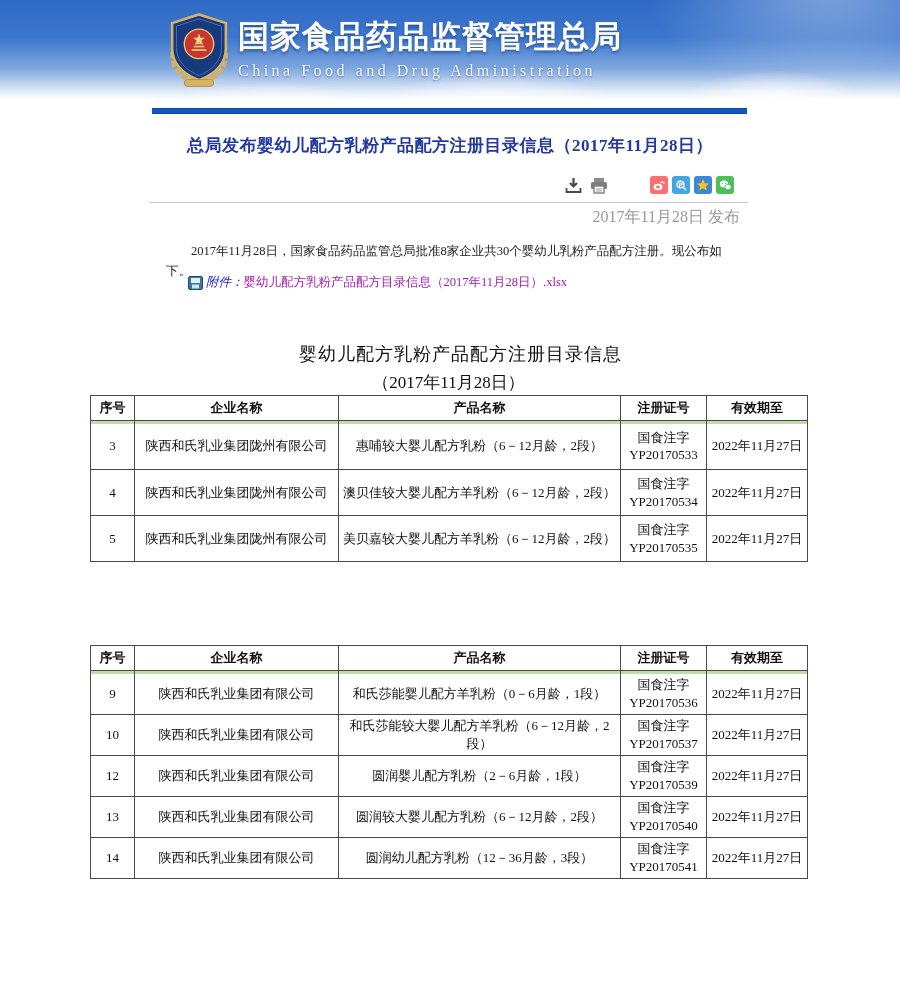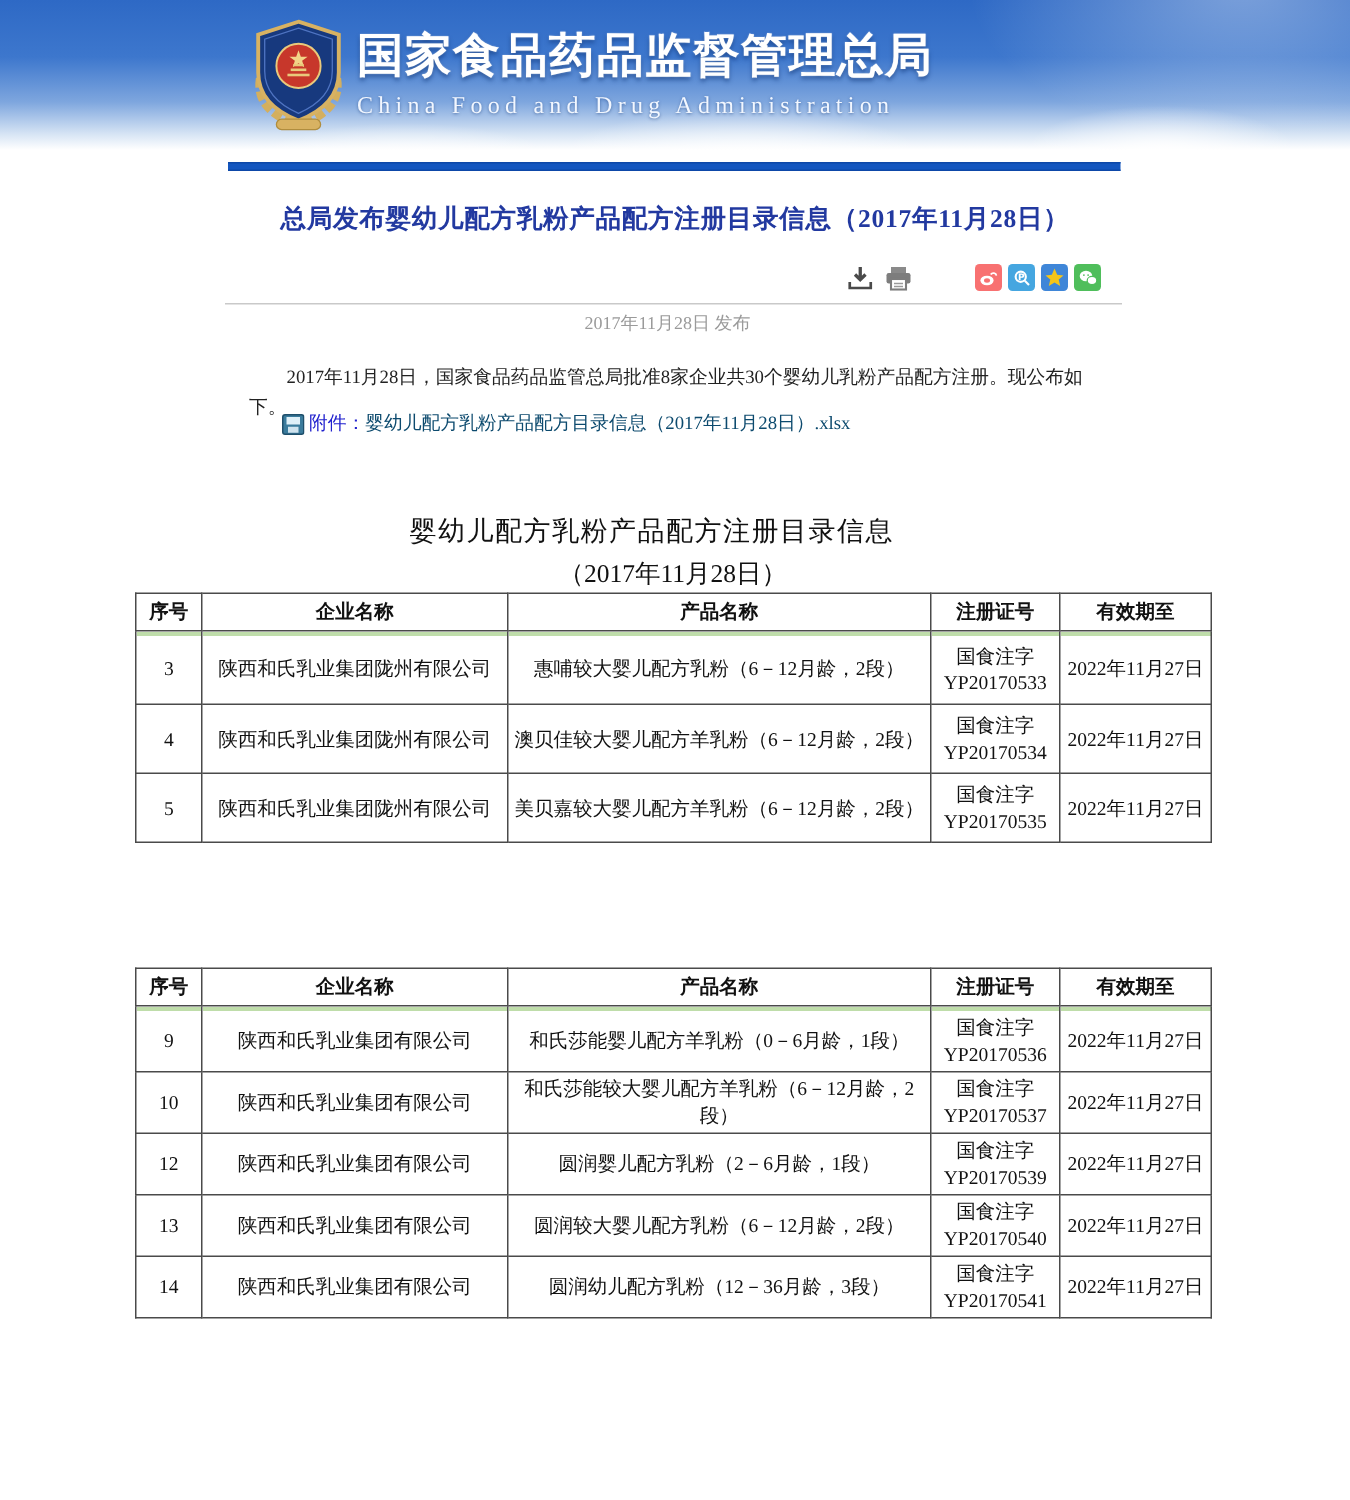--- a/index.html
+++ b/index.html
@@ -42,33 +42,33 @@
     color:#2239a0; font-weight:bold; font-size:17px; letter-spacing:.5px;
   }
   .toolbar{ position:absolute; left:150px; top:174px; width:584px; height:22px;
     display:flex; justify-content:flex-end; align-items:center; }
   .tool-btn{ margin-left:8px; cursor:pointer; display:inline-flex; }
   .share-group{ margin-left:38px; display:inline-flex; }
   .share-btn{ width:18px; height:18px; border-radius:3px; margin-left:4px; cursor:pointer;
     display:inline-flex; align-items:center; justify-content:center;
     color:#fff; font-family:"DejaVu Sans",sans-serif; font-size:11px; font-weight:bold; }
   .toolbar-divider{ position:absolute; left:150px; top:202px; width:598px; height:0; border-top:1px solid #c9c9c9; }
-  .publish-date{ position:absolute; left:150px; top:207px; width:590px; text-align:center;
-    color:#9a9a9a; font-size:12px; }
+  .publish-date{ position:absolute; left:150px; top:207px; width:590px; text-align:right;
+    color:#9a9a9a; font-size:16px; }
 
   
   .article-body{ position:absolute; left:166px; top:241px; width:572px;
     font-size:12.5px; color:#222; text-indent:2em; line-height:1.6; }
   .attachment-row{ position:absolute; left:188px; top:274px; display:flex; align-items:center; }
   .attach-icon{ width:15px; height:14px; margin-right:3px; }
-  .attachment-link{ color:#0c4a6e; font-size:12.5px; text-decoration:none; cursor:pointer; }
-  .attach-label{ color:#2121ce; font-size:12.5px; }
+  .attachment-link{ color:#a21caf; font-size:12.5px; text-decoration:none; cursor:pointer; }
+  .attach-label{ color:#2121ce; font-size:12.5px;font-style:italic; }
 
   
-  .catalog-title{ position:absolute; left:76px; top:342px; width:717px; text-align:center;
+  .catalog-title{ position:absolute; left:102px; top:342px; width:717px; text-align:center;
     font-size:18px; color:#111; letter-spacing:1px; }
   .catalog-subtitle{ position:absolute; left:90px; top:371px; width:717px; text-align:center;
     font-size:17px; color:#111; }
 
   .table-wrap{ position:absolute; left:90px; }
   .t1{ top:395px; }
   .t2{ top:645px; }
   table{ border-collapse:collapse; table-layout:fixed; width:717px; background:#fff; }
   th,td{ border:1px solid #4a4a4a; text-align:center; vertical-align:middle;
     font-size:13px; color:#111; padding:1px 3px; overflow:hidden; }

